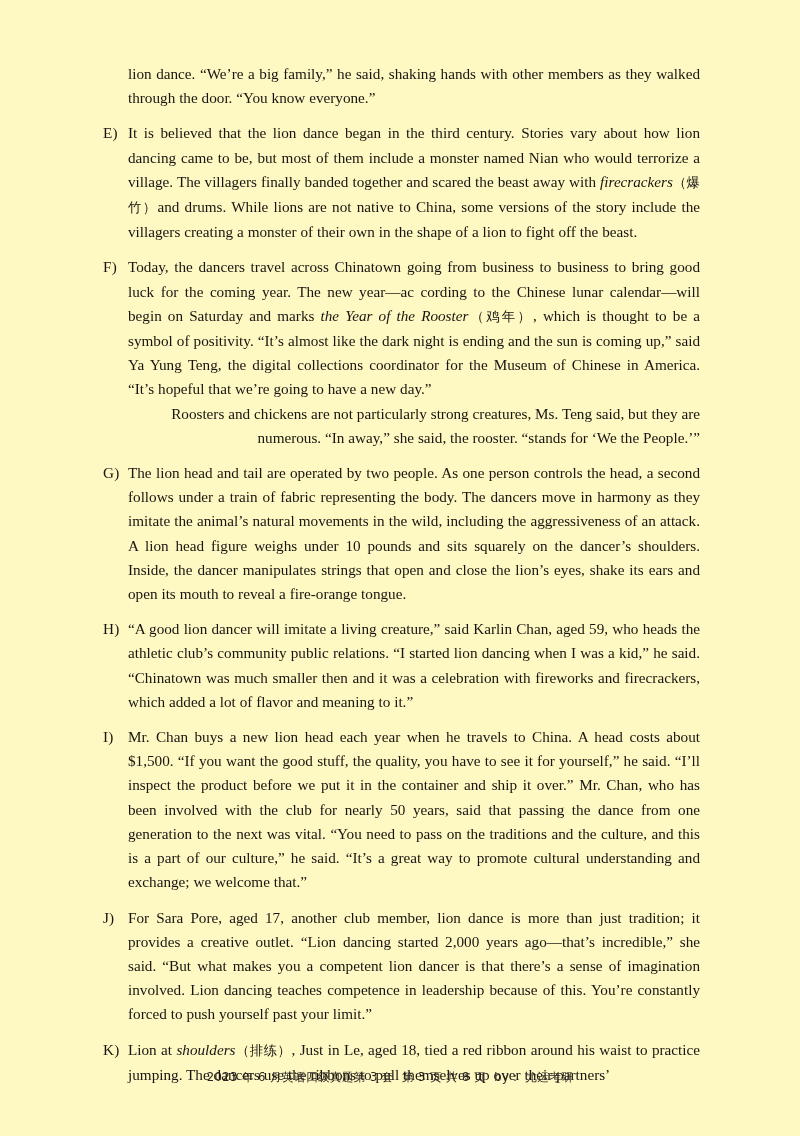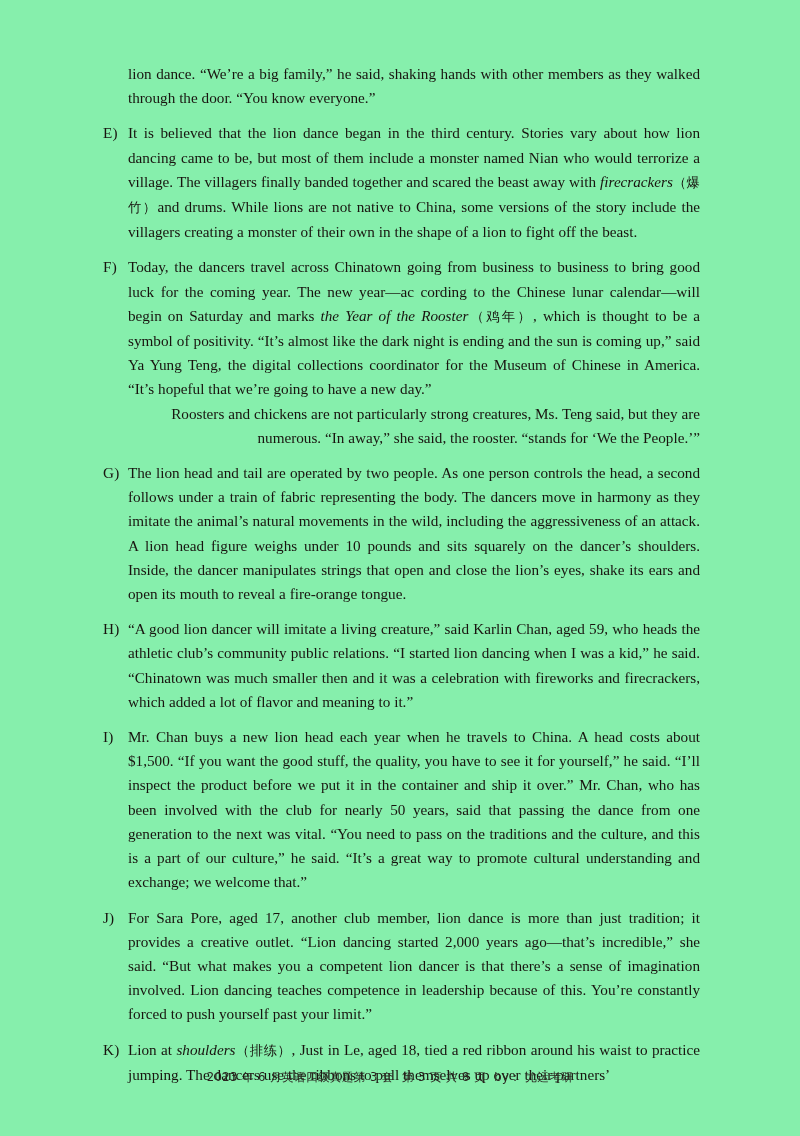--- a/index.html
+++ b/index.html
@@ -15,21 +15,21 @@
     font-family: "Liberation Serif", "DejaVu Serif", serif;
     color: #15120f;
   }
 
   .page {
     position: absolute;
     left: 0;
     top: 0;
     width: 800px;
     height: 1136px;
-    background: #86efac;
+    background: #fef9c3;
   }
 
   
   .column {
     position: absolute;
     left: 103px;
     top: 62px;
     width: 597px;
   }
 

